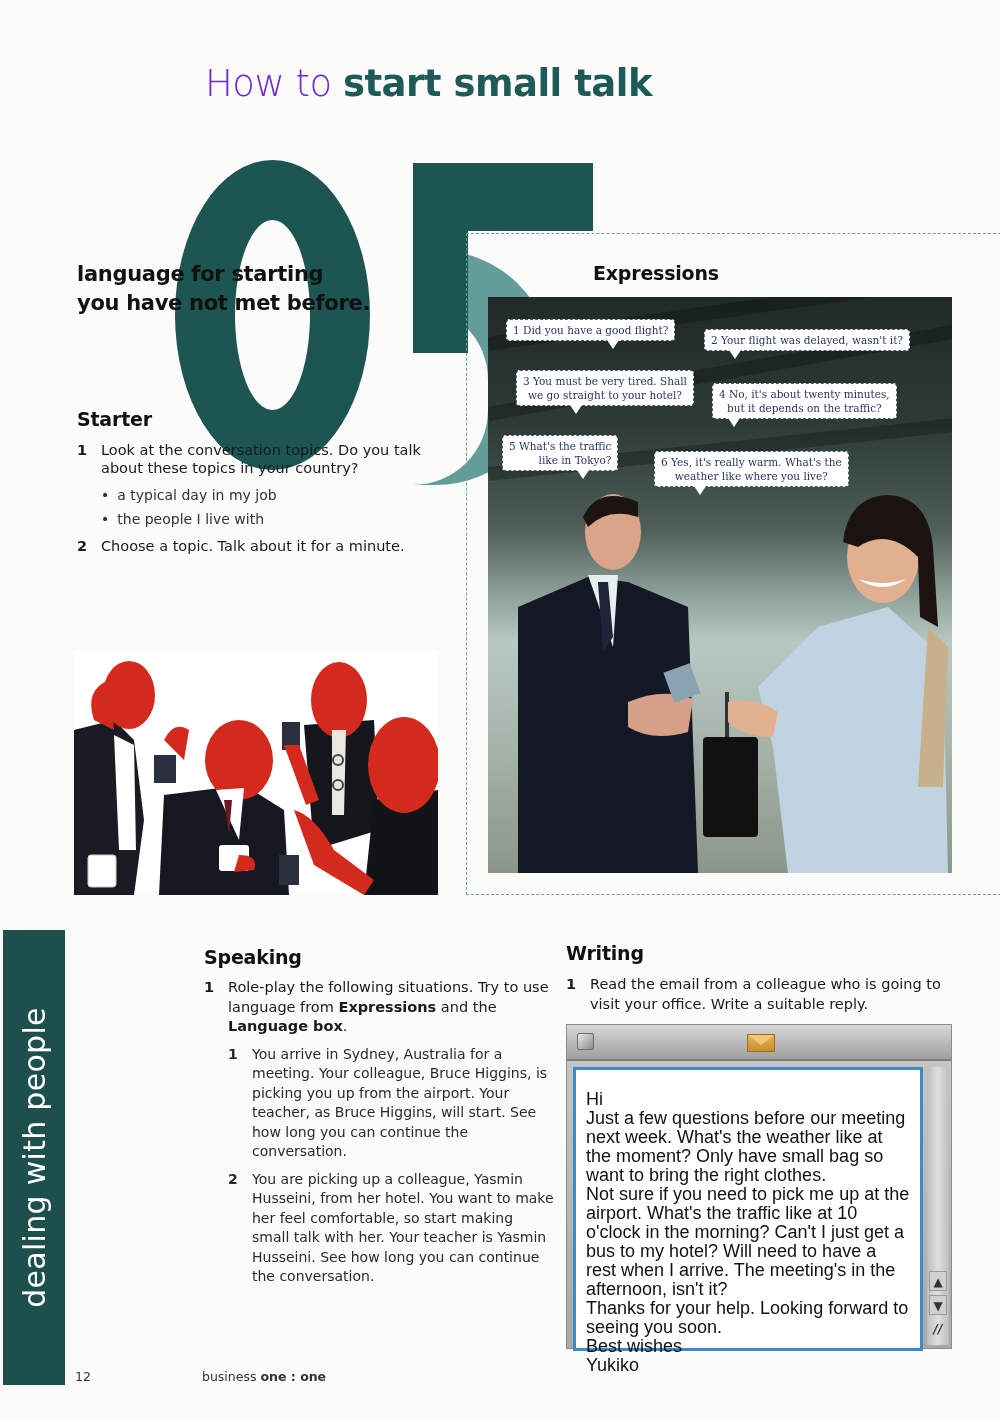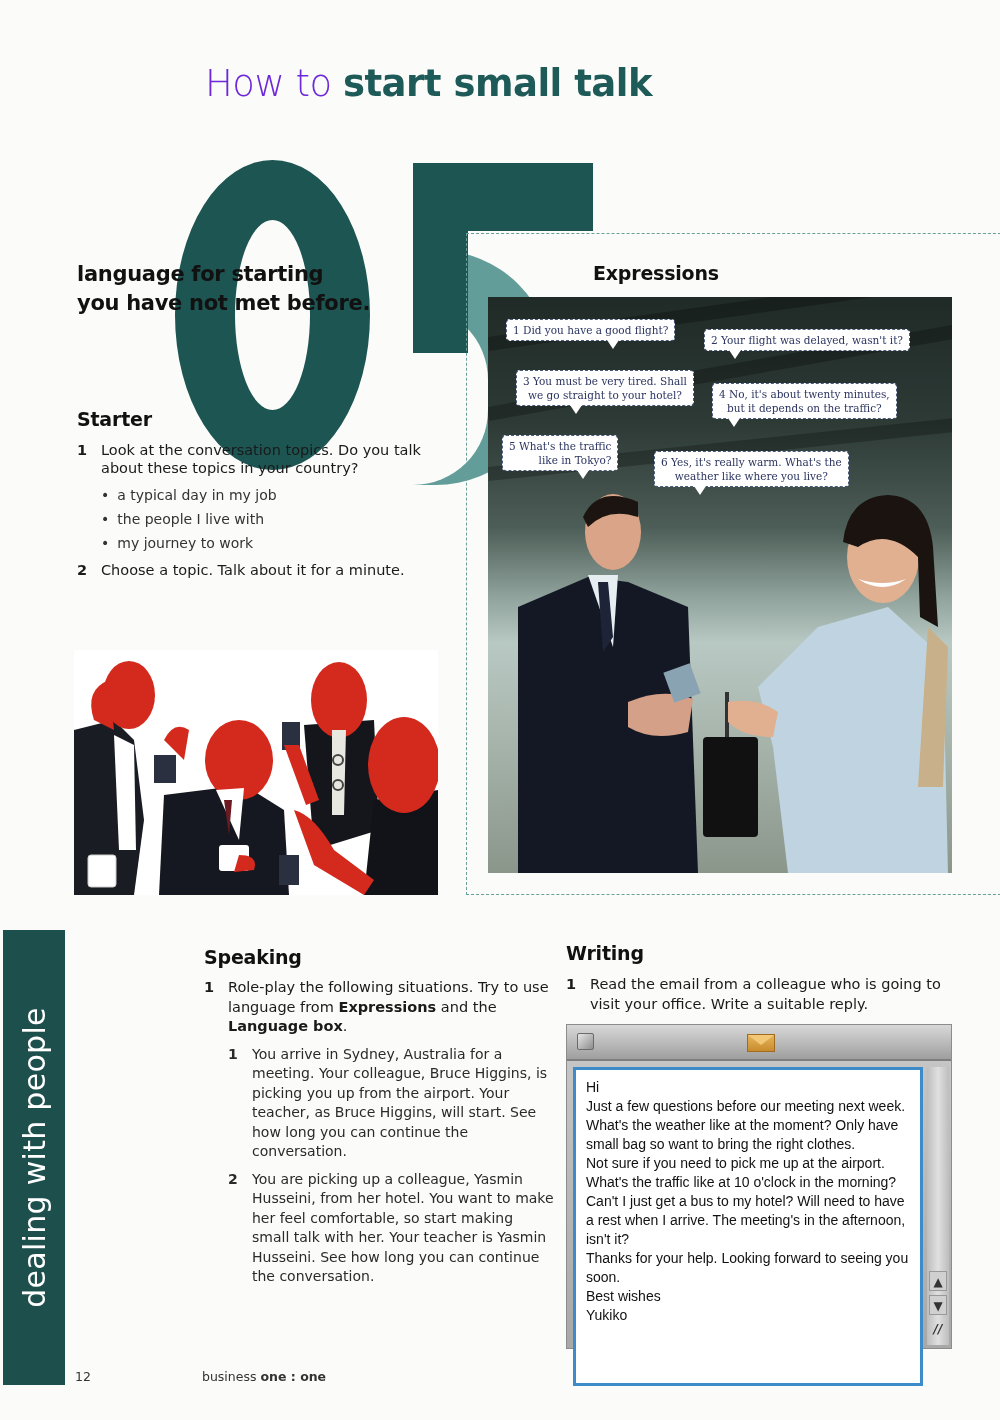--- a/index.html
+++ b/index.html
@@ -59,21 +59,21 @@
   .sub-items .num-item { margin-bottom: 8px; gap: 14px; font-size: 14px; line-height: 19.5px; color: #2a2a2a; }
 
   .writing-h { position: absolute; left: 566px; top: 942px; }
   .writing { position: absolute; left: 566px; top: 975px; width: 390px; font-size: 14.5px; line-height: 19.5px; color: #1a1a1a; }
 
   .email { position: absolute; left: 566px; top: 1024px; width: 386px; height: 325px; background: linear-gradient(180deg, #c9c9c9, #a8a8a8); border: 1px solid #8c8c8c; }
   .email-bar { position: absolute; left: 0; top: 0; width: 100%; height: 36px; background: linear-gradient(180deg, #d8d8d8, #9f9f9f); border-bottom: 2px solid #7e7e7e; }
   .email-close { position: absolute; left: 10px; top: 8px; width: 17px; height: 17px; background: linear-gradient(135deg, #e6e6e6, #8d8d8d); border: 1px solid #6a6a6a; border-radius: 2px; }
   .email-env { position: absolute; left: 180px; top: 9px; width: 28px; height: 18px; background: linear-gradient(180deg, #e7b45a, #c98c2e); border: 1px solid #a06a1f; }
   .email-env::before { content: ""; position: absolute; left: 0; top: 0; width: 0; height: 0; border-left: 13px solid transparent; border-right: 13px solid transparent; border-top: 10px solid #f2c877; }
-  .email-body { position: absolute; left: 6px; top: 42px; width: 350px; height: 319px; background: #fff; border: 3px solid #3d8cc9; padding: 8px 10px; font-family: "Liberation Sans", sans-serif; font-size: 14px; line-height: 19px; color: #111; white-space: pre-line; }
+  .email-body { position: absolute; left: 6px; top: 42px; width: 350px; height: 284px; background: #fff; border: 3px solid #3d8cc9; padding: 20px 10px; font-family: "Liberation Sans", sans-serif; font-size: 18px; line-height: 19px; color: #111; white-space: pre-line; }
   .email-scroll { position: absolute; left: 360px; top: 42px; width: 22px; height: 278px; background: linear-gradient(90deg, #bdbdbd, #e0e0e0, #bdbdbd); }
   .sb-up, .sb-down, .sb-grip { position: absolute; left: 2px; width: 18px; height: 20px; font-size: 12px; line-height: 20px; text-align: center; color: #333; background: #d0d0d0; border: 1px solid #999; }
   .sb-up { top: 204px; } .sb-down { top: 228px; } .sb-grip { top: 252px; background: transparent; border: none; font-style: italic; font-weight: bold; }
 
   .page-num { position: absolute; left: 75px; top: 1369px; font-size: 12.5px; color: #333; }
   .footer { position: absolute; left: 202px; top: 1369px; font-size: 12.5px; color: #333; }
   .footer b { font-weight: bold; }
 </style>
 </head>
 <body>
@@ -99,21 +99,20 @@
 
 <div class="h-section starter-h">Starter</div>
 <div class="starter">
   <div class="num-item">
     <span class="n">1</span>
     <span>Look at the conversation topics. Do you talk about these topics in your country?</span>
   </div>
   <ul class="bullets">
     <li>a typical day in my job</li>
     <li>the people I live with</li>
-    <li>my journey to work</li>
   </ul>
   <div class="num-item second">
     <span class="n">2</span>
     <span>Choose a topic. Talk about it for a minute.</span>
   </div>
 </div>
 
 <div class="illus">
   <svg width="364" height="245" viewBox="0 0 364 245">
 

